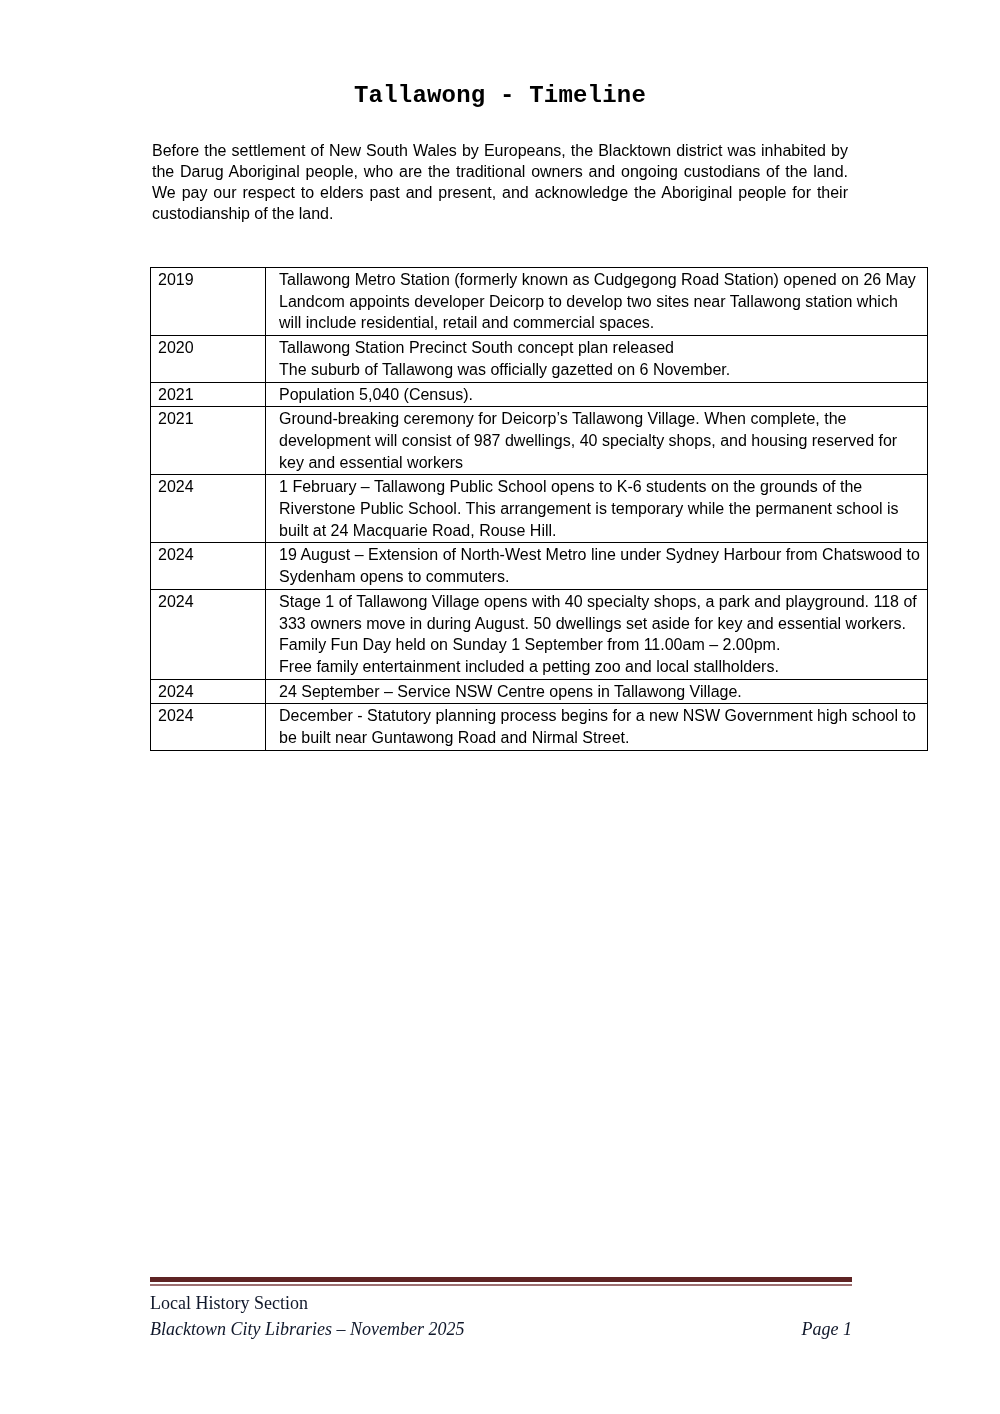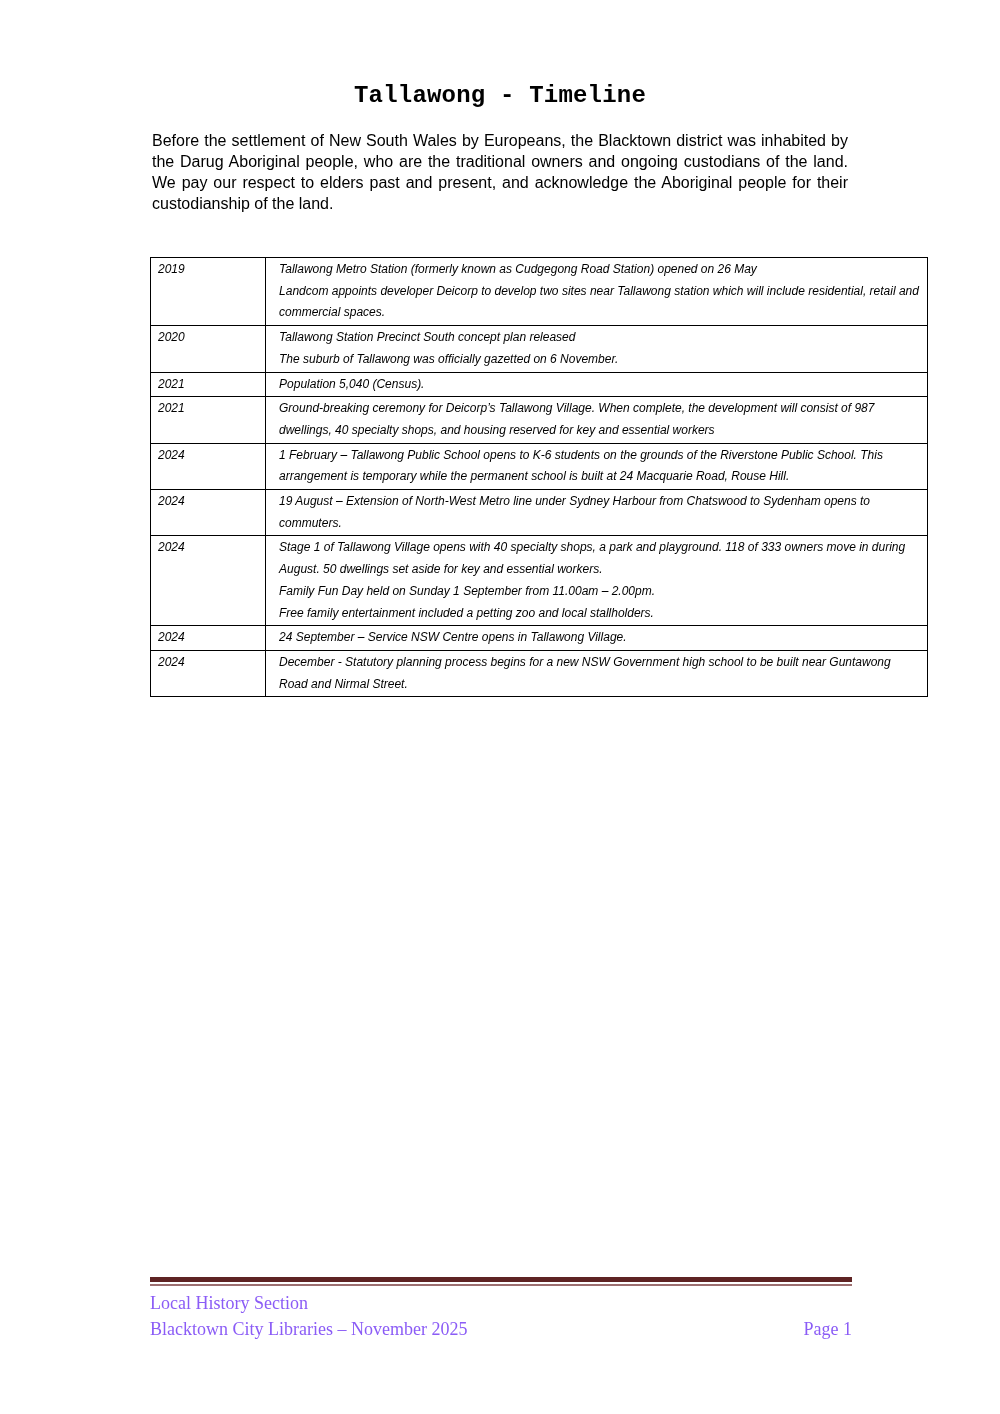--- a/index.html
+++ b/index.html
@@ -30,37 +30,36 @@
     margin: 0 152px;
     width: 696px;
   }
   .content p {
     margin: 0 0 21px 0;
     font-size: 16px;
     line-height: 21px;
     text-align: justify;
   }
   .content p.first {
-    margin-top: 19px;
+    margin-top: 29px;
   }
   .timeline-table {
     border-collapse: collapse;
     margin-left: -2px;
     margin-top: 43px;
     width: 778px;
     table-layout: fixed;
   }
   .timeline-table td {
     border: 1px solid #000000;
-    font-size: 12px;
+    font-size: 16px;
     line-height: 21.7px;
     vertical-align: top;
     padding-top: 1px;
     padding-bottom: 1px;
-    font-style: italic;
   }
   td.year-cell {
     width: 100px;
     padding-left: 7px;
     padding-right: 6px;
   }
   td.event-cell {
     width: 637px;
     padding-left: 13px;
     padding-right: 5px;
@@ -77,26 +76,27 @@
   }
   .footer-rule-thin {
     height: 2px;
     margin-top: 2px;
   }
   .footer-text {
     margin-top: 4px;
     font-family: "Liberation Serif", serif;
     font-size: 18px;
     line-height: 26px;
-    color: #8b5cf6;
+    color: #0f172a;
   }
   .footer-line2 {
     display: flex;
     justify-content: space-between;
     align-items: flex-start;
+    font-style: italic;
   }
 </style>
 </head>
 <body>
 
 <main class="page">
 
   <h1 class="doc-title">Tallawong - Timeline</h1>
 
   <section class="content">

